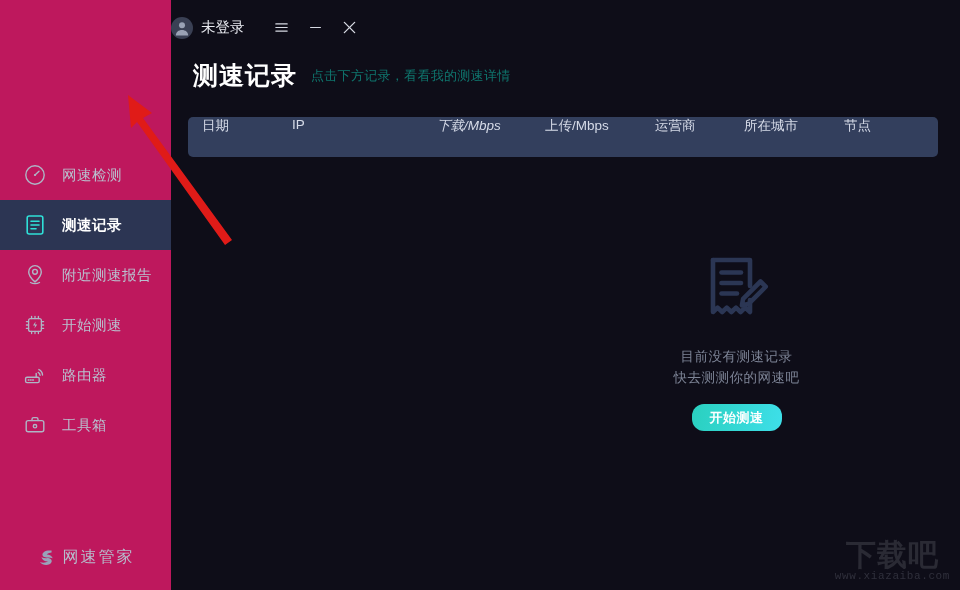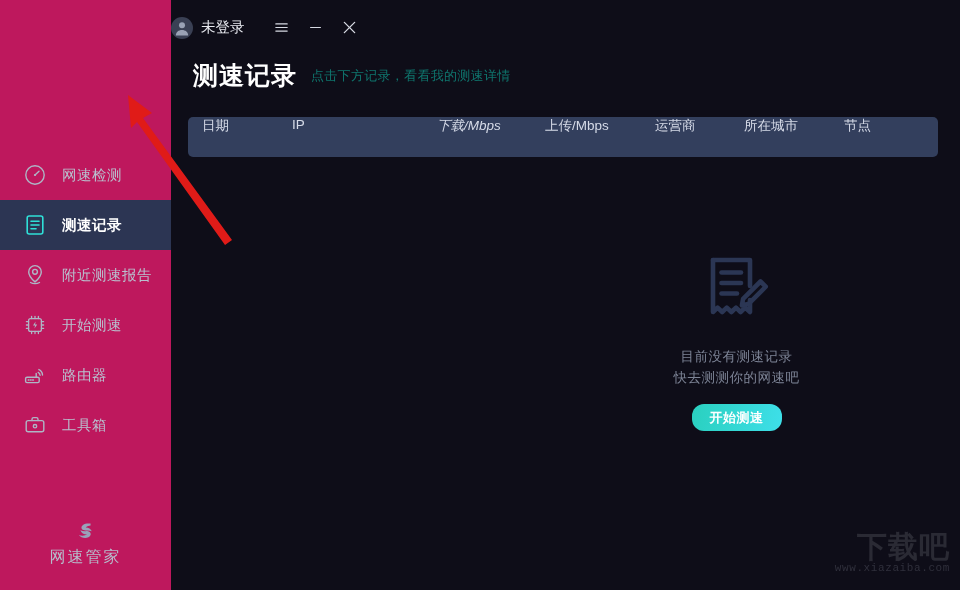--- a/index.html
+++ b/index.html
@@ -45,21 +45,20 @@
   .nav-item.active { background:#2c3553; }
   .nav-item.active .ico { color:#2fe0d8; }
   .nav-item.active .lbl { color:#ffffff; font-weight:bold; }
 
   .brand {
     position:absolute;
     left:0; bottom:22px;
     width:171px;
     display:flex; align-items:center; justify-content:center;
     gap:7px;
-    flex-direction:column;
   }
   .brand .bico { color:#99a3ba; display:flex; }
   .brand .btxt {
     font-size:16px; color:#b6bdcc; letter-spacing:2px;
     font-family:"DejaVu Sans","Liberation Sans",sans-serif;
   }
 
   
   .main {
     flex:1 1 auto;
@@ -151,22 +150,22 @@
   
   .annot {
     position:absolute; left:0; top:0;
     width:960px; height:590px;
     pointer-events:none;
   }
 
   
   .wm {
     position:absolute;
-    right:10px; bottom:16px;
-    text-align:right;
+    right:10px; bottom:8px;
+    text-align:center;
     pointer-events:none;
     user-select:none;
   }
   .wm-main {
     font-size:30px; font-weight:bold;
     color:#2a2a34;
     letter-spacing:1px;
     line-height:30px;
     font-family:"DejaVu Sans","Liberation Sans",sans-serif;
   }

